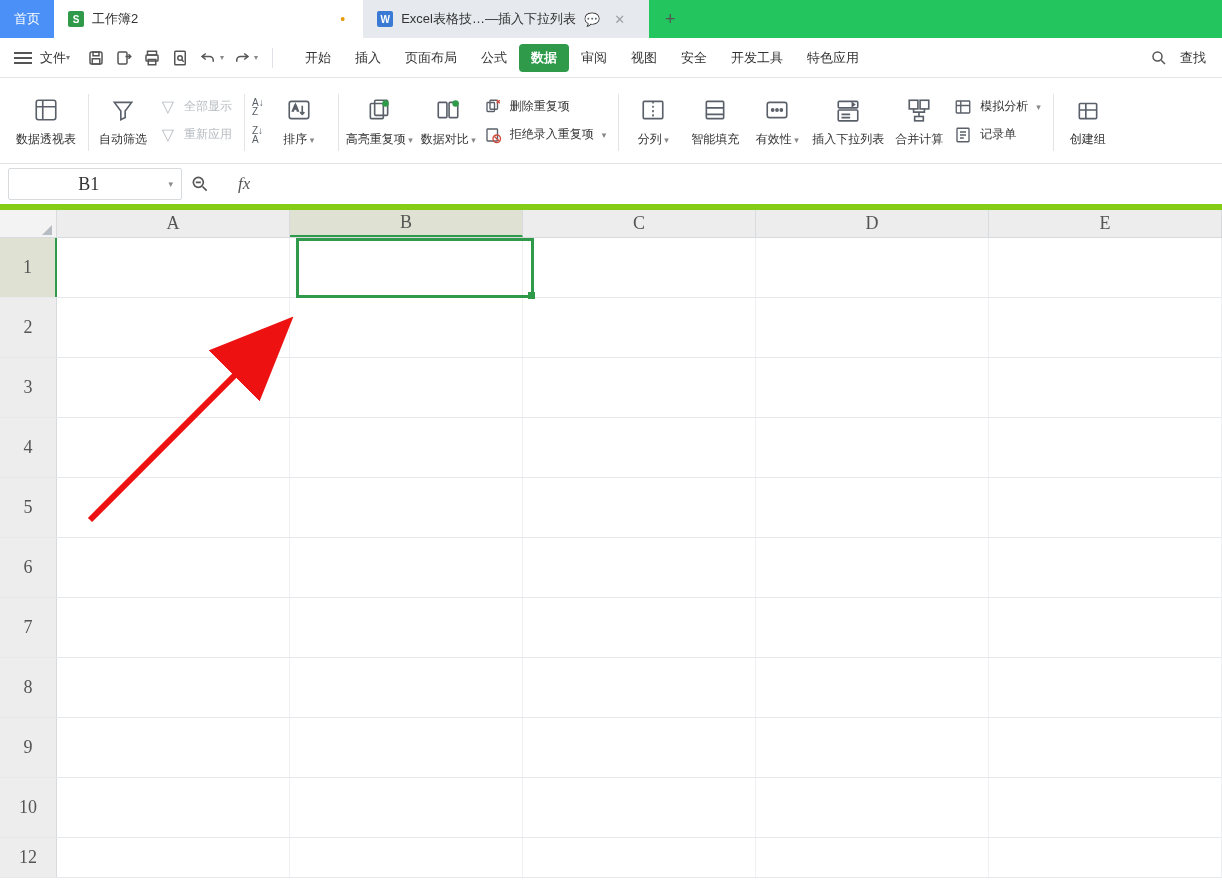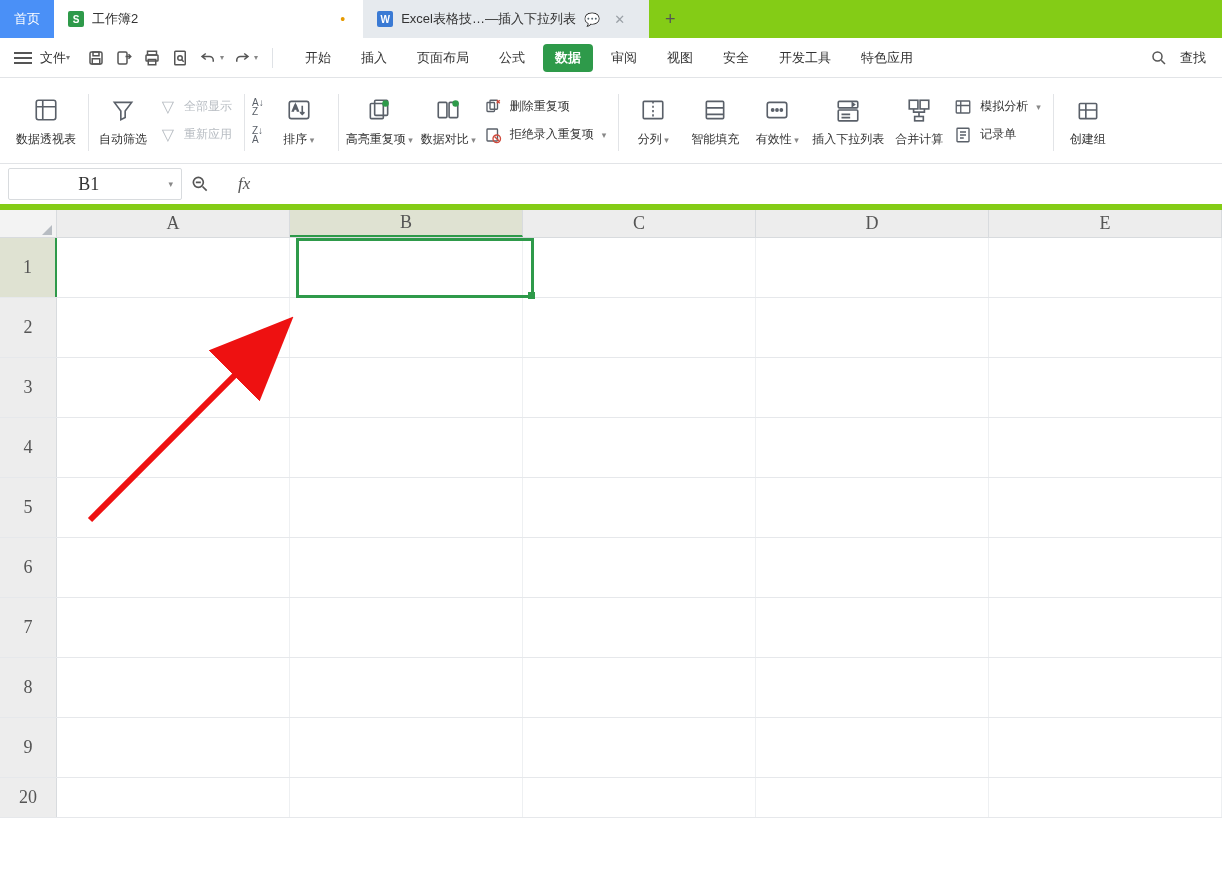--- a/index.html
+++ b/index.html
@@ -1,38 +1,38 @@
 <!DOCTYPE html>
 <html><head>
 <meta charset="utf-8">
 <style>
   * { box-sizing: border-box; margin: 0; padding: 0; }
   html, body { width: 1222px; height: 890px; font-family: "Microsoft YaHei", "PingFang SC", sans-serif; font-size: 13px; color: #333; background: #fff; overflow: hidden; }
   
-  .tabbar { display: flex; align-items: center; height: 38px; background: #84cc16; }
+  .tabbar { display: flex; align-items: center; height: 38px; background: #22c55e; }
   .tab { display: flex; align-items: center; height: 100%; padding: 0 14px; gap: 8px; position: relative; cursor: pointer; }
   .tab.home { background: #4a90f7; color: #fff; }
   .tab.active-doc { background: #fff; }
   .tab.doc-tab { background: #e6eaee; padding-right: 24px; }
   .tab .doc-icon { width: 16px; height: 16px; border-radius: 2px; display: inline-flex; align-items: center; justify-content: center; color: #fff; font-size: 10px; font-weight: bold; }
   .doc-icon.xls { background: #2e9a4a; }
   .doc-icon.word { background: #3a7ad4; }
   .tab .modified-dot { color: #e69a00; font-size: 14px; padding: 0 4px; }
   .tab .tab-comment, .tab .tab-close { color: #9aa0a6; font-size: 13px; }
   .tab .tab-close { padding-left: 6px; }
   .tab.newtab { padding: 0 16px; font-size: 18px; color: #555; }
   
   .menurow { display: flex; align-items: center; height: 40px; border-bottom: 1px solid #e2e4e7; background: #fff; }
   .hamburger { width: 18px; display: flex; flex-direction: column; gap: 3px; margin: 0 8px 0 14px; }
   .hamburger span { height: 2px; background: #555; display: block; }
   .file-caret { font-size: 8px; color: #777; margin-right: 12px; }
   .qtool { width: 26px; height: 26px; display: inline-flex; align-items: center; justify-content: center; color: #555; border-radius: 4px; margin: 0 1px; cursor: pointer; }
   .qtool-caret { font-size: 8px; color: #888; margin-left: -2px; margin-right: 4px; }
   .qdivider { width: 1px; height: 20px; background: #dfe2e6; margin: 0 10px; }
-  .ribbon-tabs { display: flex; align-items: flex-end; gap: 6px; margin-left: 10px; }
+  .ribbon-tabs { display: flex; align-items: flex-end; gap: 0; margin-left: 10px; }
   .rtab { padding: 5px 12px; border-radius: 4px; cursor: pointer; }
   .rtab.active { background: #2e9a4a; color: #fff; font-weight: 600; }
   .menurow .spacer { flex: 1; }
   .search-group { display: flex; align-items: center; gap: 12px; margin-right: 16px; cursor: pointer; }
   .search-icon { font-size: 16px; color: #555; }
   
   .ribbon { display: flex; align-items: stretch; height: 86px; background: #fff; border-bottom: 1px solid #e2e4e7; padding: 4px 8px 0 8px; gap: 4px; overflow: hidden; }
   .rgroup { display: flex; flex-direction: row; align-items: center; gap: 8px; padding: 0 8px 4px 8px; position: relative; }
   .rgroup + .rgroup::before { content: ""; position: absolute; left: 0; top: 12px; bottom: 12px; width: 1px; background: #e2e4e7; }
   .bigbtn { display: flex; flex-direction: column; align-items: center; justify-content: center; gap: 4px; min-width: 54px; height: 74px; cursor: pointer; border-radius: 4px; }
@@ -458,22 +458,30 @@
       <div class="cell"></div>
     </div>
   <div class="row">
       <div class="rh">9</div>
       <div class="cell"></div>
       <div class="cell"></div>
       <div class="cell"></div>
       <div class="cell"></div>
       <div class="cell"></div>
     </div>
+  <div class="row">
+      <div class="rh">10</div>
+      <div class="cell"></div>
+      <div class="cell"></div>
+      <div class="cell"></div>
+      <div class="cell"></div>
+      <div class="cell"></div>
+    </div>
   <div class="row" style="height:40px">
-      <div class="rh">20</div>
+      <div class="rh">12</div>
       <div class="cell"></div>
       <div class="cell"></div>
       <div class="cell"></div>
       <div class="cell"></div>
       <div class="cell"></div>
     </div>
 
   <div class="active-cell-ring" style="left:296px; top:28px; width:238px; height:60px;">
     <div class="handle"></div>
   </div>

